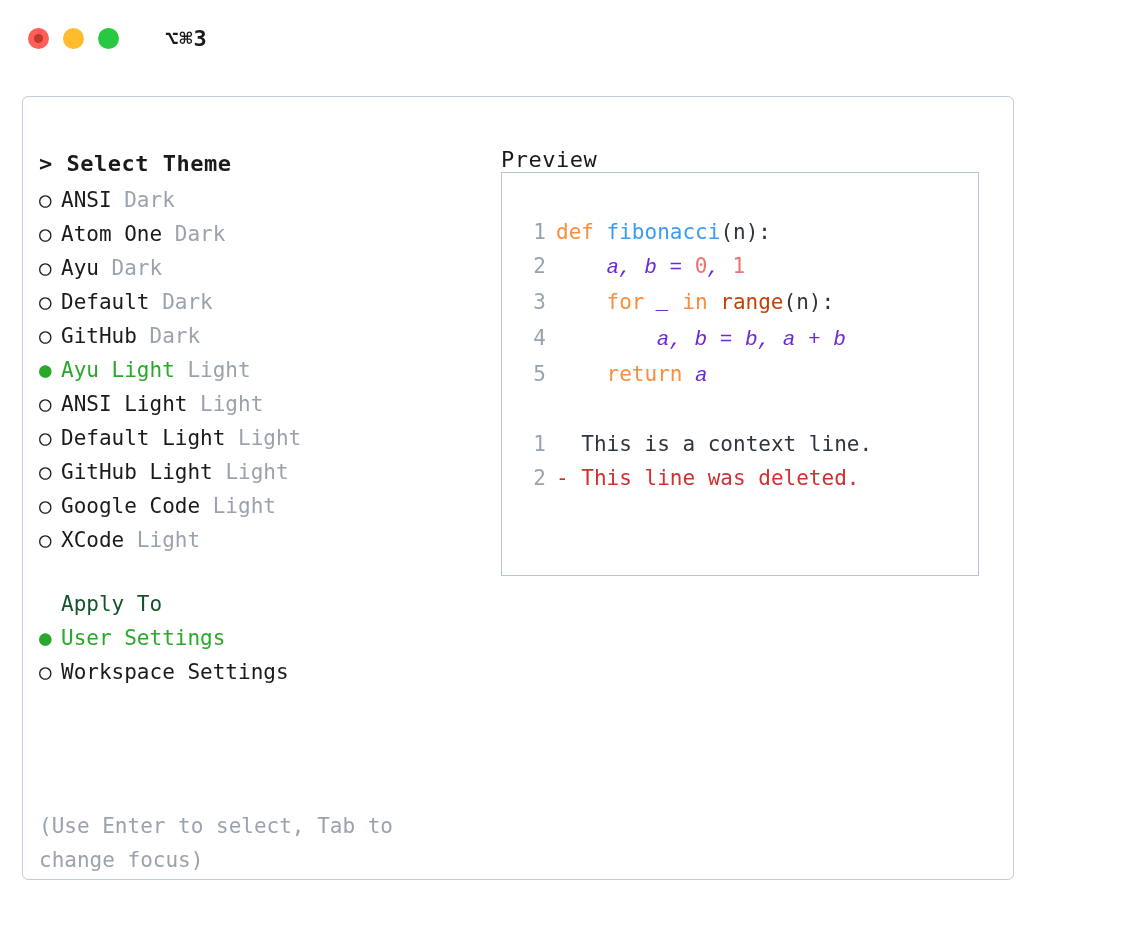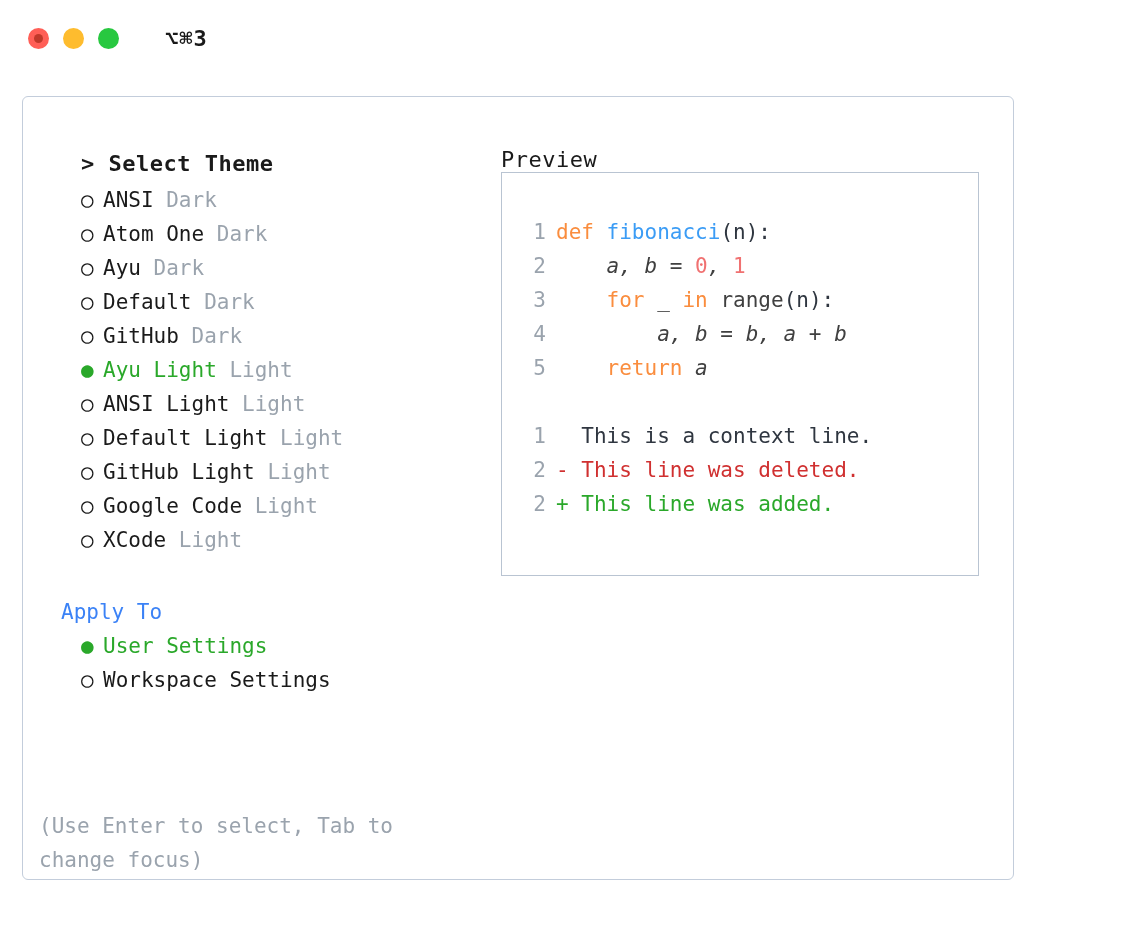--- a/index.html
+++ b/index.html
@@ -76,41 +76,40 @@
     position: absolute;
     left: 16px;
     top: 50px;
     width: 440px;
   }
   .row {
     font-size: 21px;
     line-height: 34px;
     color: #1a1a1a;
     white-space: pre;
-    margin-left: 42px;
   }
   .header-row {
     font-weight: bold;
     font-size: 22px;
     letter-spacing: 0.5px;
     margin-bottom: 2px;
   }
   .bullet {
     display: inline-block;
     width: 22px;
   }
   .sel-on { color: #2aa82a; }
   .sel-label-on { color: #2aa82a; }
   .variant {
     color: #9aa3ad;
   }
   .apply-header {
     font-size: 21px;
-    color: #3b82f6;
-    margin-top: 38px;
+    color: #14532d;
+    margin-top: 30px;
     padding-left: 22px;
     line-height: 34px;
   }
   .hint {
     position: absolute;
     left: 16px;
     top: 712px;
     width: 420px;
     font-size: 21px;
     line-height: 34px;
@@ -144,23 +143,23 @@
   .ln {
     display: inline-block;
     width: 28px;
     text-align: right;
     color: #9aa3ad;
     margin-right: 10px;
   }
   .kw { color: #fa8d3e; }
   .fn { color: #3b9cf5; }
   .num { color: #f07171; }
-  .kw2 { color: #404040; }
+  .kw2 { color: #c2410c; }
   .plain { color: #2f3640; }
-  .italic { font-style: italic; color: #404040; }
+  .italic { font-style: italic; color: #6d28d9; font-family: Liberation Mono, monospace; }
   .spacer { height: 34px; }
   .diff-del { color: #d03030; }
   .diff-add { color: #2aa82a; }
   .diff-ctx { color: #2f3640; text-align: center; }
 </style>
 </head>
 <body>
 
 <div class="window">
 
@@ -210,20 +209,19 @@
               <div class="code-line"><span class="ln">1</span><span class="kw">def </span><span class="fn">fibonacci</span><span class="plain">(n):</span></div>
               <div class="code-line"><span class="ln">2</span><span class="italic">    a, b = </span><span class="num">0</span><span class="italic">, </span><span class="num">1</span></div>
               <div class="code-line"><span class="ln">3</span><span class="plain">    </span><span class="kw">for</span><span class="italic"> _ </span><span class="kw">in</span><span class="plain"> </span><span class="kw2">range</span><span class="plain">(n):</span></div>
               <div class="code-line"><span class="ln">4</span><span class="italic">        a, b = b, a + b</span></div>
               <div class="code-line"><span class="ln">5</span><span class="plain">    </span><span class="kw">return</span><span class="italic"> a</span></div>
             </div>
           <div class="spacer"></div>
           <div id="diff-lines">
               <div class="code-line"><span class="ln">1</span><span class="diff-ctx">  This is a context line.</span></div>
               <div class="code-line"><span class="ln">2</span><span class="diff-del">- This line was deleted.</span></div>
-              <div class="code-line"><span class="ln">2</span><span class="diff-add">+ This line was added.</span></div>
             </div>
         </div>
       </div>
 
     </div>
   </div>
 </div>
 
 </body></html>

